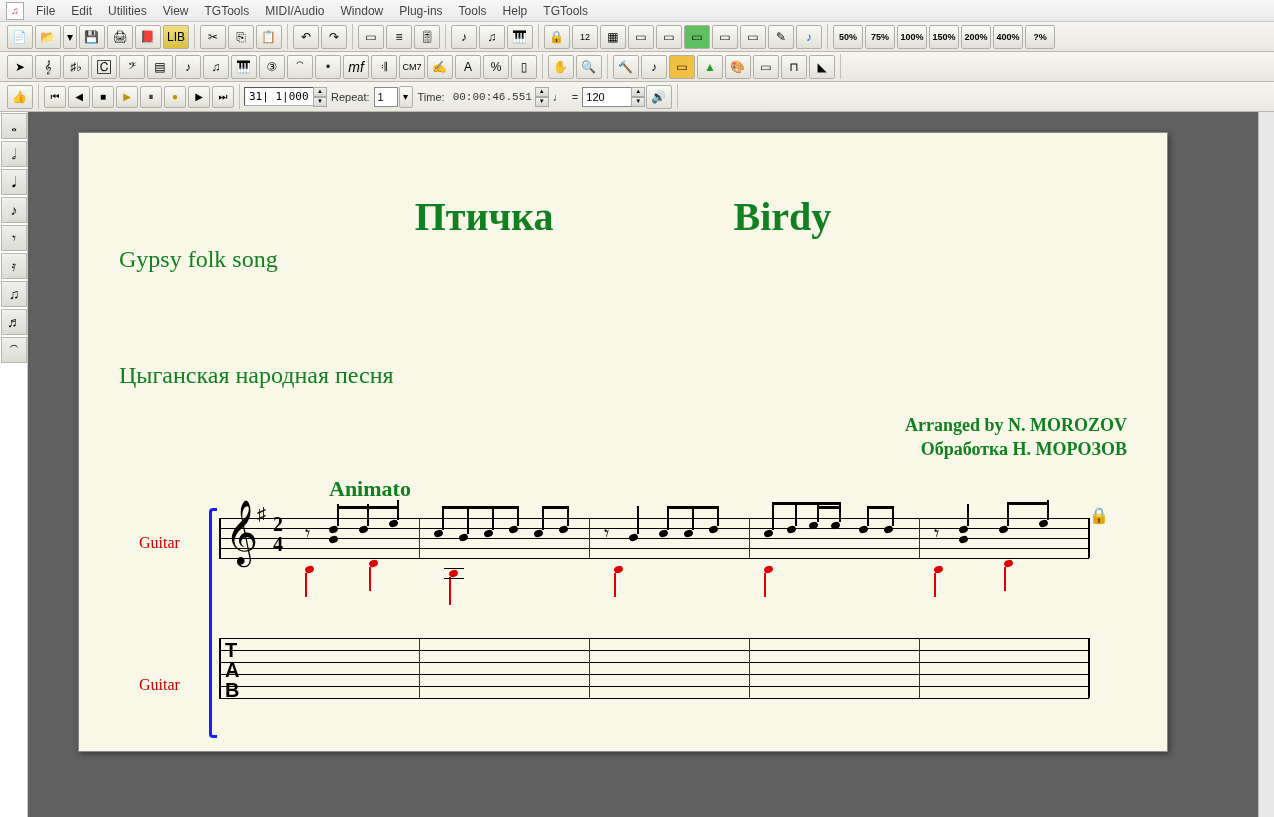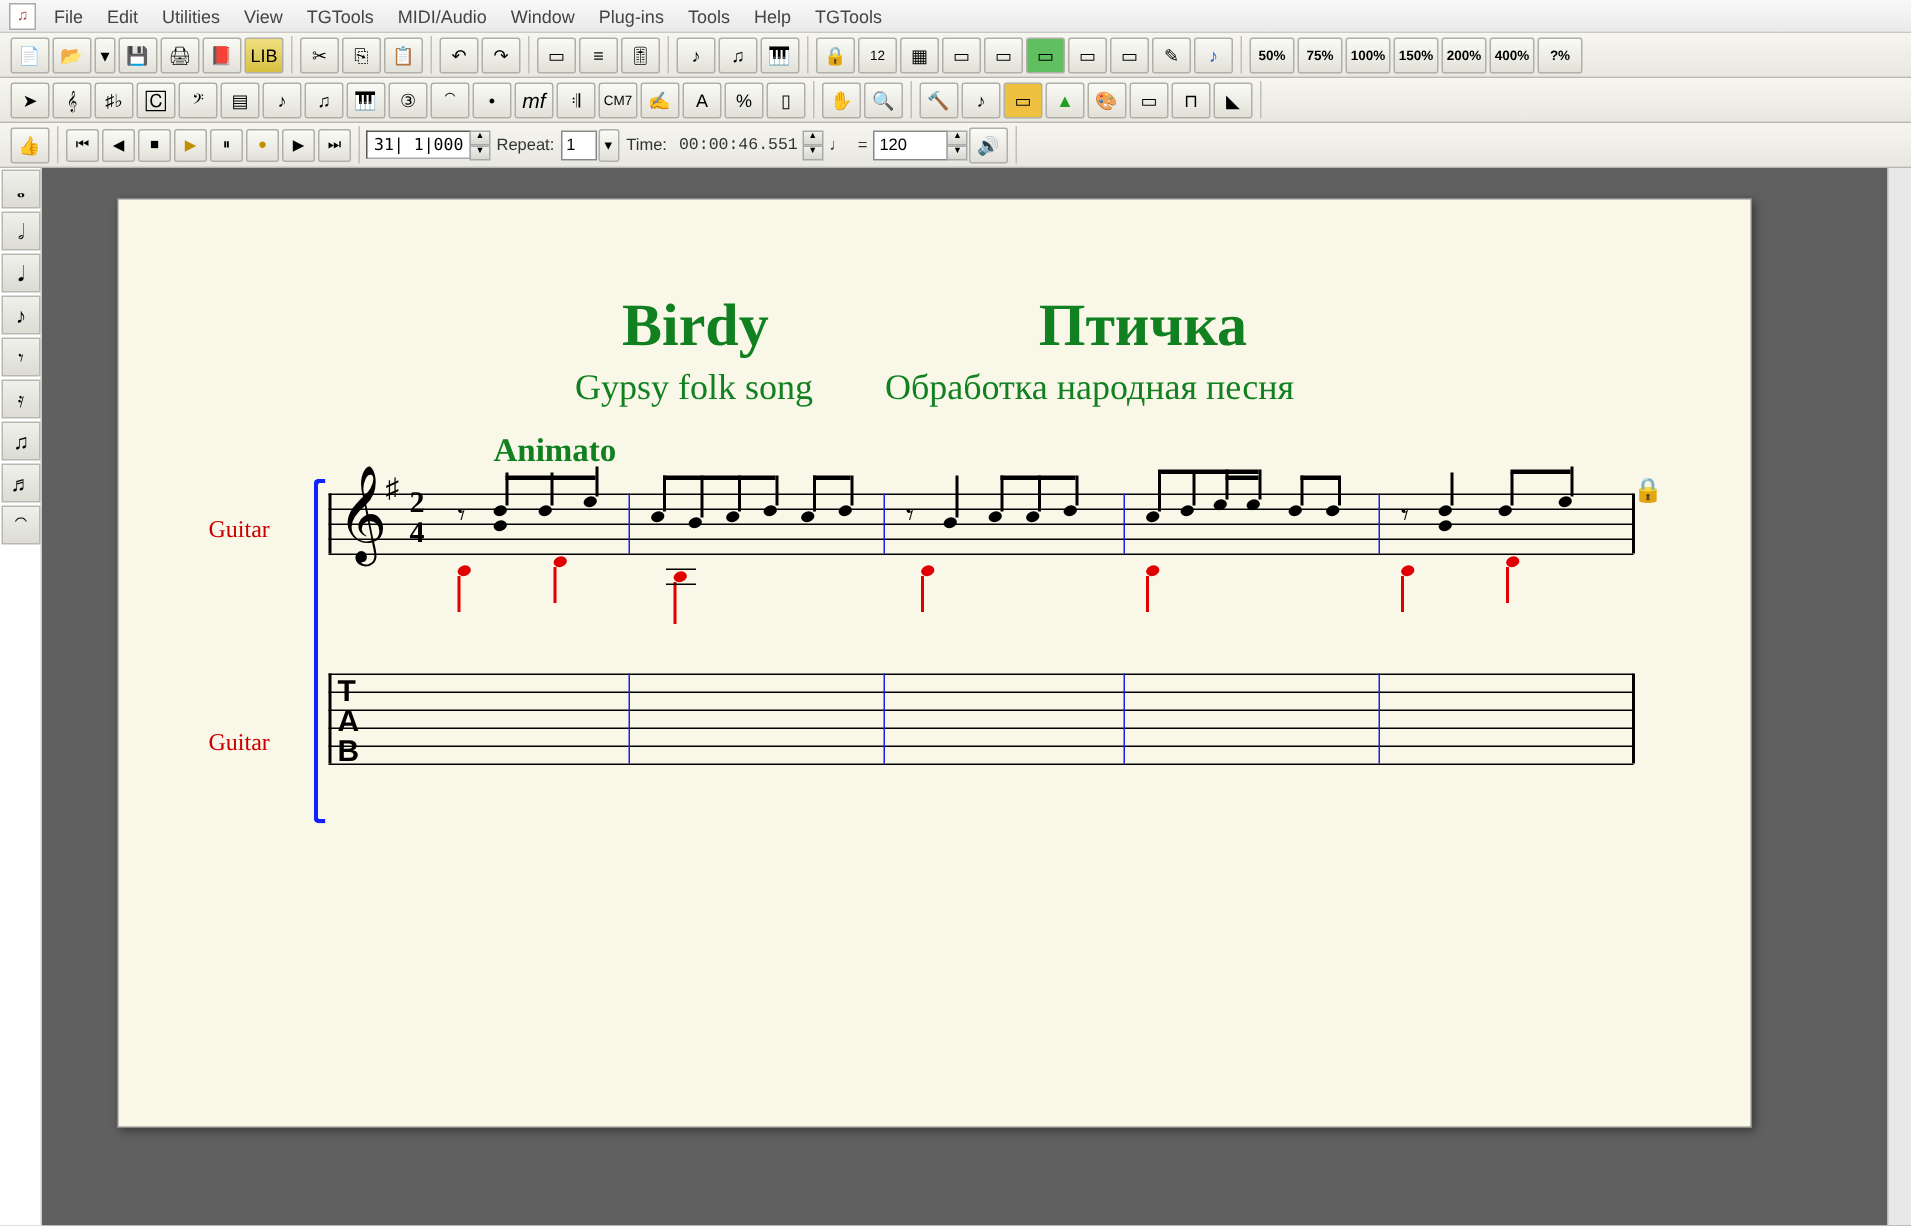--- a/index.html
+++ b/index.html
@@ -28,21 +28,21 @@
   
   .main-area { display: flex; height: calc(817px - 22px - 30px - 30px - 30px); background: #606060; }
   .side-palette { width: 28px; background: #ffffff; border-right: 1px solid #ccc; display: flex; flex-direction: column; }
   .palette-btn { width: 26px; height: 26px; margin: 1px; background: linear-gradient(#f0f0ec, #dcdcd4); border: 1px solid #b8b8b0; display: flex; align-items: center; justify-content: center; font-size: 14px; }
   
   .document-viewport { flex: 1; background: #606060; overflow: auto; padding: 20px 0 0 50px; position: relative; }
   .page { width: 1090px; min-height: 620px; background: #f9f7e8; border: 1px solid #888; box-shadow: 2px 2px 6px rgba(0,0,0,0.4); padding: 60px 40px 40px 40px; position: relative; }
   
   .title-row { display: flex; justify-content: center; gap: 180px; }
   .title { font-family: "Times New Roman", serif; font-size: 40px; font-weight: bold; color: #108020; }
-  .subtitle-row { display: flex; justify-content: center; gap: 48px; margin-top: 6px; }
+  .subtitle-row { display: flex; justify-content: center; gap: 89px; margin-top: 6px; flex-direction: column; }
   .subtitle { font-family: "Times New Roman", serif; font-size: 24px; color: #108020; }
   .arranger { text-align: right; margin-top: 24px; font-family: "Times New Roman", serif; font-size: 18px; font-weight: bold; color: #108020; line-height: 1.35; }
   .tempo-mark { font-family: "Times New Roman", serif; font-size: 22px; font-weight: bold; color: #108020; margin-left: 210px; margin-top: 14px; margin-bottom: 6px; }
   
   
   .staff-block { margin-left: 100px; margin-top: 4px; position: relative; }
   .staff-label { position: absolute; left: -80px; font-family: "Times New Roman", serif; font-size: 16px; color: #cc0000; }
   .staff-label.one { top: 26px; }
   .staff-label.two { top: 168px; }
   .brace { position: absolute; left: -10px; top: 0; width: 8px; height: 230px; border-left: 3px solid #1020ff; border-top: 3px solid #1020ff; border-bottom: 3px solid #1020ff; border-radius: 4px 0 0 4px; }
@@ -230,26 +230,30 @@
     <span class="palette-btn">𝄿</span>
     <span class="palette-btn">♫</span>
     <span class="palette-btn">♬</span>
     <span class="palette-btn">⁀</span>
   </div>
 
   <div class="document-viewport">
     <div class="page">
 
       <div class="title-row">
+        <span class="title">Птичка</span>
         <span class="title">Birdy</span>
-        <span class="title">Птичка</span>
       </div>
       <div class="subtitle-row">
         <span class="subtitle">Gypsy folk song</span>
-        <span class="subtitle">Обработка народная песня</span>
+        <span class="subtitle">Цыганская народная песня</span>
+      </div>
+      <div class="arranger">
+        <div>Arranged by N. MOROZOV</div>
+        <div>Обработка Н. МОРОЗОВ</div>
       </div>
       <div class="tempo-mark">Animato</div>
 
       <div class="staff-block">
         <div class="brace"></div>
         <span class="staff-label one">Guitar</span>
         <span class="staff-label two">Guitar</span>
 
         <div class="staff">
           <div class="staff-line" style="top:10px;"></div>

